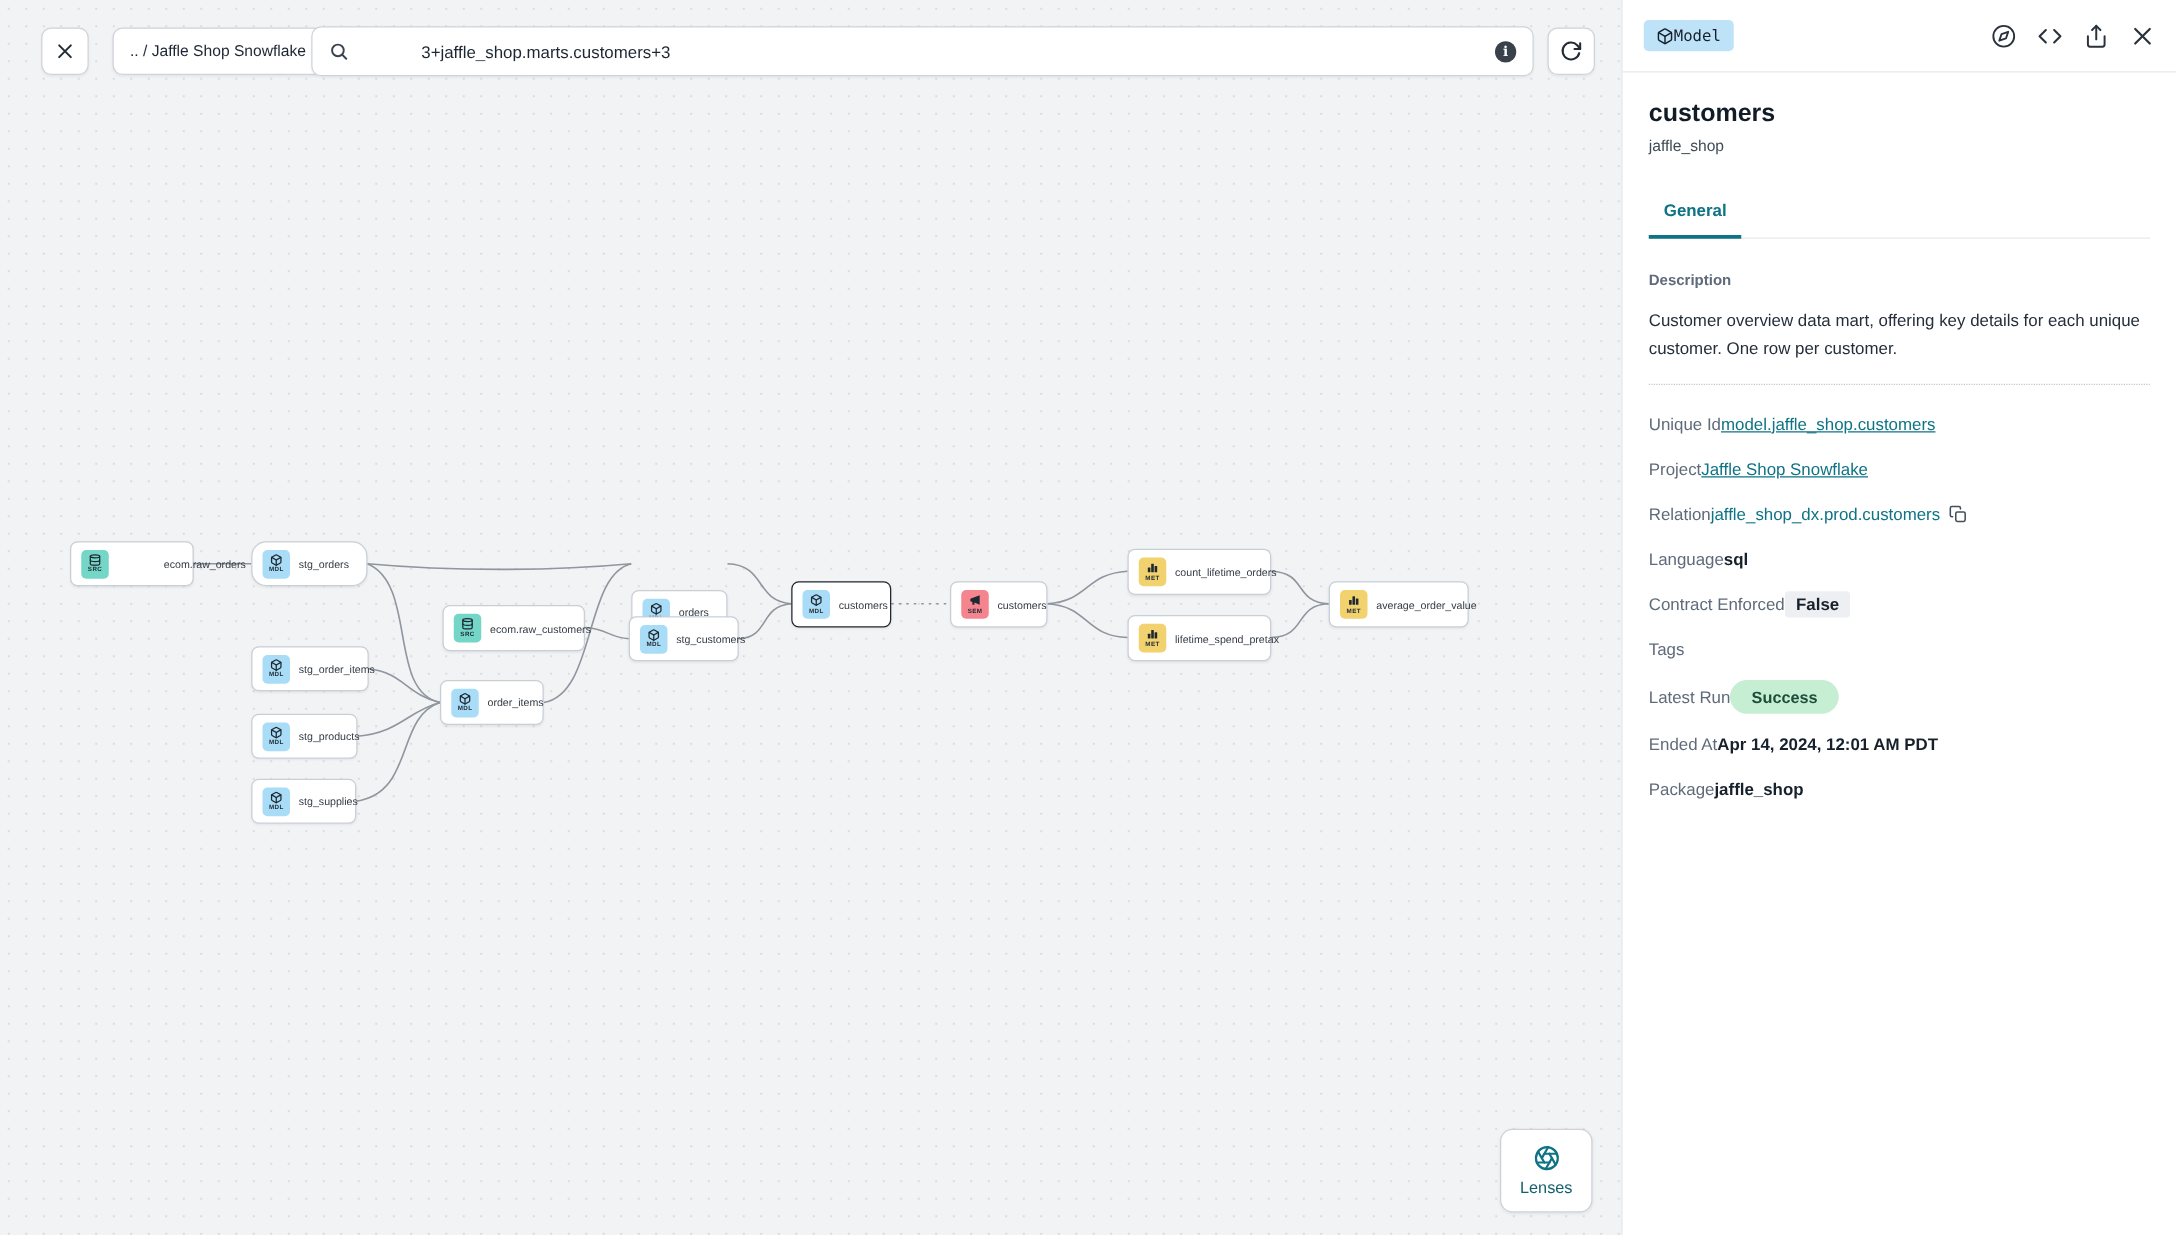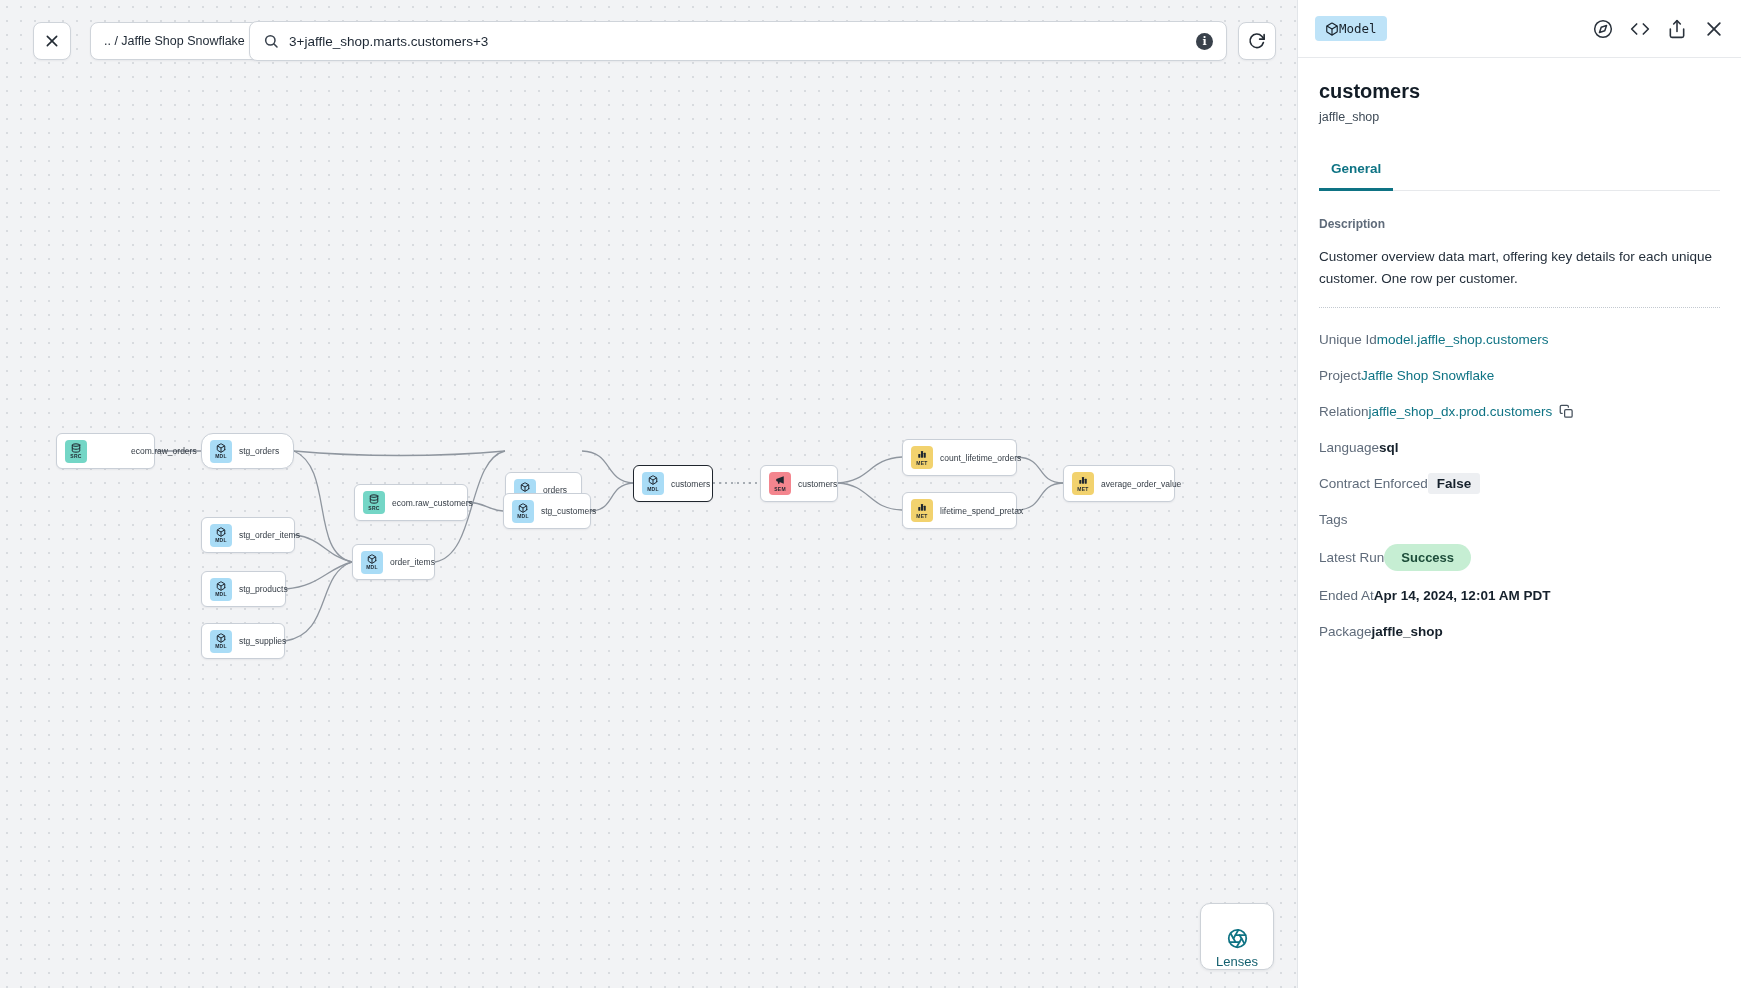--- a/index.html
+++ b/index.html
@@ -21,41 +21,41 @@
   .tool-btn{position:absolute;background:#fff;border:1px solid #cfd4da;border-radius:8px;
     display:flex;align-items:center;justify-content:center;cursor:pointer;
     box-shadow:0 1px 2px rgba(16,24,40,.05);color:#232b34;}
   .btn-close{left:33px;top:22px;width:38px;height:38px;}
   .btn-crumb{left:90px;top:22px;height:38px;padding:0 13px;font-size:12.5px;color:#1d2733;white-space:nowrap;}
   .btn-refresh{left:1238px;top:22px;width:38px;height:38px;}
   .search-bar{position:absolute;left:249px;top:21px;width:978px;height:40px;background:#fff;
     border:1px solid #cfd4da;border-radius:8px;display:flex;align-items:center;gap:10px;
     padding:0 13px;box-shadow:0 1px 2px rgba(16,24,40,.05);}
   .search-bar input{flex:1;border:none;outline:none;background:transparent;font-size:13.5px;
-    color:#1d2733;font-family:inherit;}
+    color:#1d2733;font-family:inherit;margin-left:48px;}
   .info-dot{width:17px;height:17px;border-radius:50%;background:#39414b;color:#fff;
     font-size:11px;font-weight:700;display:flex;align-items:center;justify-content:center;
     font-family:"DejaVu Serif",serif;cursor:pointer;flex:0 0 auto;}
 
   
   .node{position:absolute;background:#fff;border:1px solid #c9cfd7;border-radius:6px;
     display:flex;align-items:center;gap:7px;padding:0 8px;cursor:pointer;
     box-shadow:0 1px 2px rgba(16,24,40,.06);}
   .node.selected{border:1.6px solid #20262e;}
   .nbadge{width:22px;height:23px;border-radius:4px;display:flex;flex-direction:column;
     align-items:center;justify-content:center;color:#1f2730;flex:0 0 auto;}
   .nbadge svg{width:10px;height:10px;display:block;}
   .nbadge .code{font-size:5px;font-weight:700;line-height:1;margin-top:1.5px;letter-spacing:.3px;}
   .nbadge.src{background:var(--node-src);} .nbadge.mdl{background:var(--node-mdl);}
   .nbadge.sem{background:var(--node-sem);} .nbadge.met{background:var(--node-met);}
   .node .nlabel{font-size:8.5px;color:#333b44;white-space:nowrap;}
 
   .lenses{position:absolute;left:1200px;top:903px;width:74px;height:67px;background:#fff;
     border:1px solid #cdd2d8;border-radius:10px;display:flex;flex-direction:column;
-    align-items:center;justify-content:flex-end;gap:5px;cursor:pointer;
+    align-items:center;justify-content:center;gap:5px;cursor:pointer;
     box-shadow:0 1px 3px rgba(16,24,40,.08);}
   .lenses svg{width:21px;height:21px;color:var(--accent);}
   .lenses .llabel{font-size:13px;color:#14606f;}
 
   
   .panel{position:absolute;left:1297px;top:0;width:444px;height:988px;background:#fff;
     border-left:1px solid #e2e5e9;}
   .panel-header{height:58px;display:flex;align-items:center;justify-content:space-between;
     padding:0 17px;border-bottom:1px solid #e7e9ec;}
   .model-badge{display:flex;align-items:center;gap:0;background:var(--badge-bg);
@@ -74,21 +74,21 @@
     color:var(--accent);border-bottom:3px solid var(--accent);cursor:pointer;}
 
   .section-label{font-size:12px;font-weight:700;color:#5f6b7a;margin:26px 0 15px;}
   .description{font-size:13.5px;color:#242f3b;line-height:1.62;}
   .dotted{border-bottom:1px dotted #c3c9d0;margin:17px 0 20px;}
 
   .frow{display:flex;justify-content:flex-start;align-items:center;min-height:23px;
     margin-bottom:13px;font-size:13.5px;}
   .flabel{color:#5f6b7a;}
   .fvalue{color:#16212c;font-weight:600;}
-  a.flink{color:var(--accent);font-weight:400;cursor:pointer;}
+  a.flink{color:var(--accent);text-decoration:underline;font-weight:400;cursor:pointer;}
   .fteal{color:var(--accent);display:flex;align-items:center;gap:7px;font-weight:400;}
   .copy-btn{width:15px;height:15px;color:#444f5b;cursor:pointer;display:flex;}
   .copy-btn svg{width:15px;height:15px;}
   .muted-badge{background:#edeff2;padding:3px 9px;border-radius:3px;color:#16212c;font-weight:600;}
   .success-badge{background:var(--success-bg);padding:6px 17px;border-radius:999px;
     color:var(--success-text);font-weight:600;font-size:13px;}
 </style>
 </head>
 <body>
 

